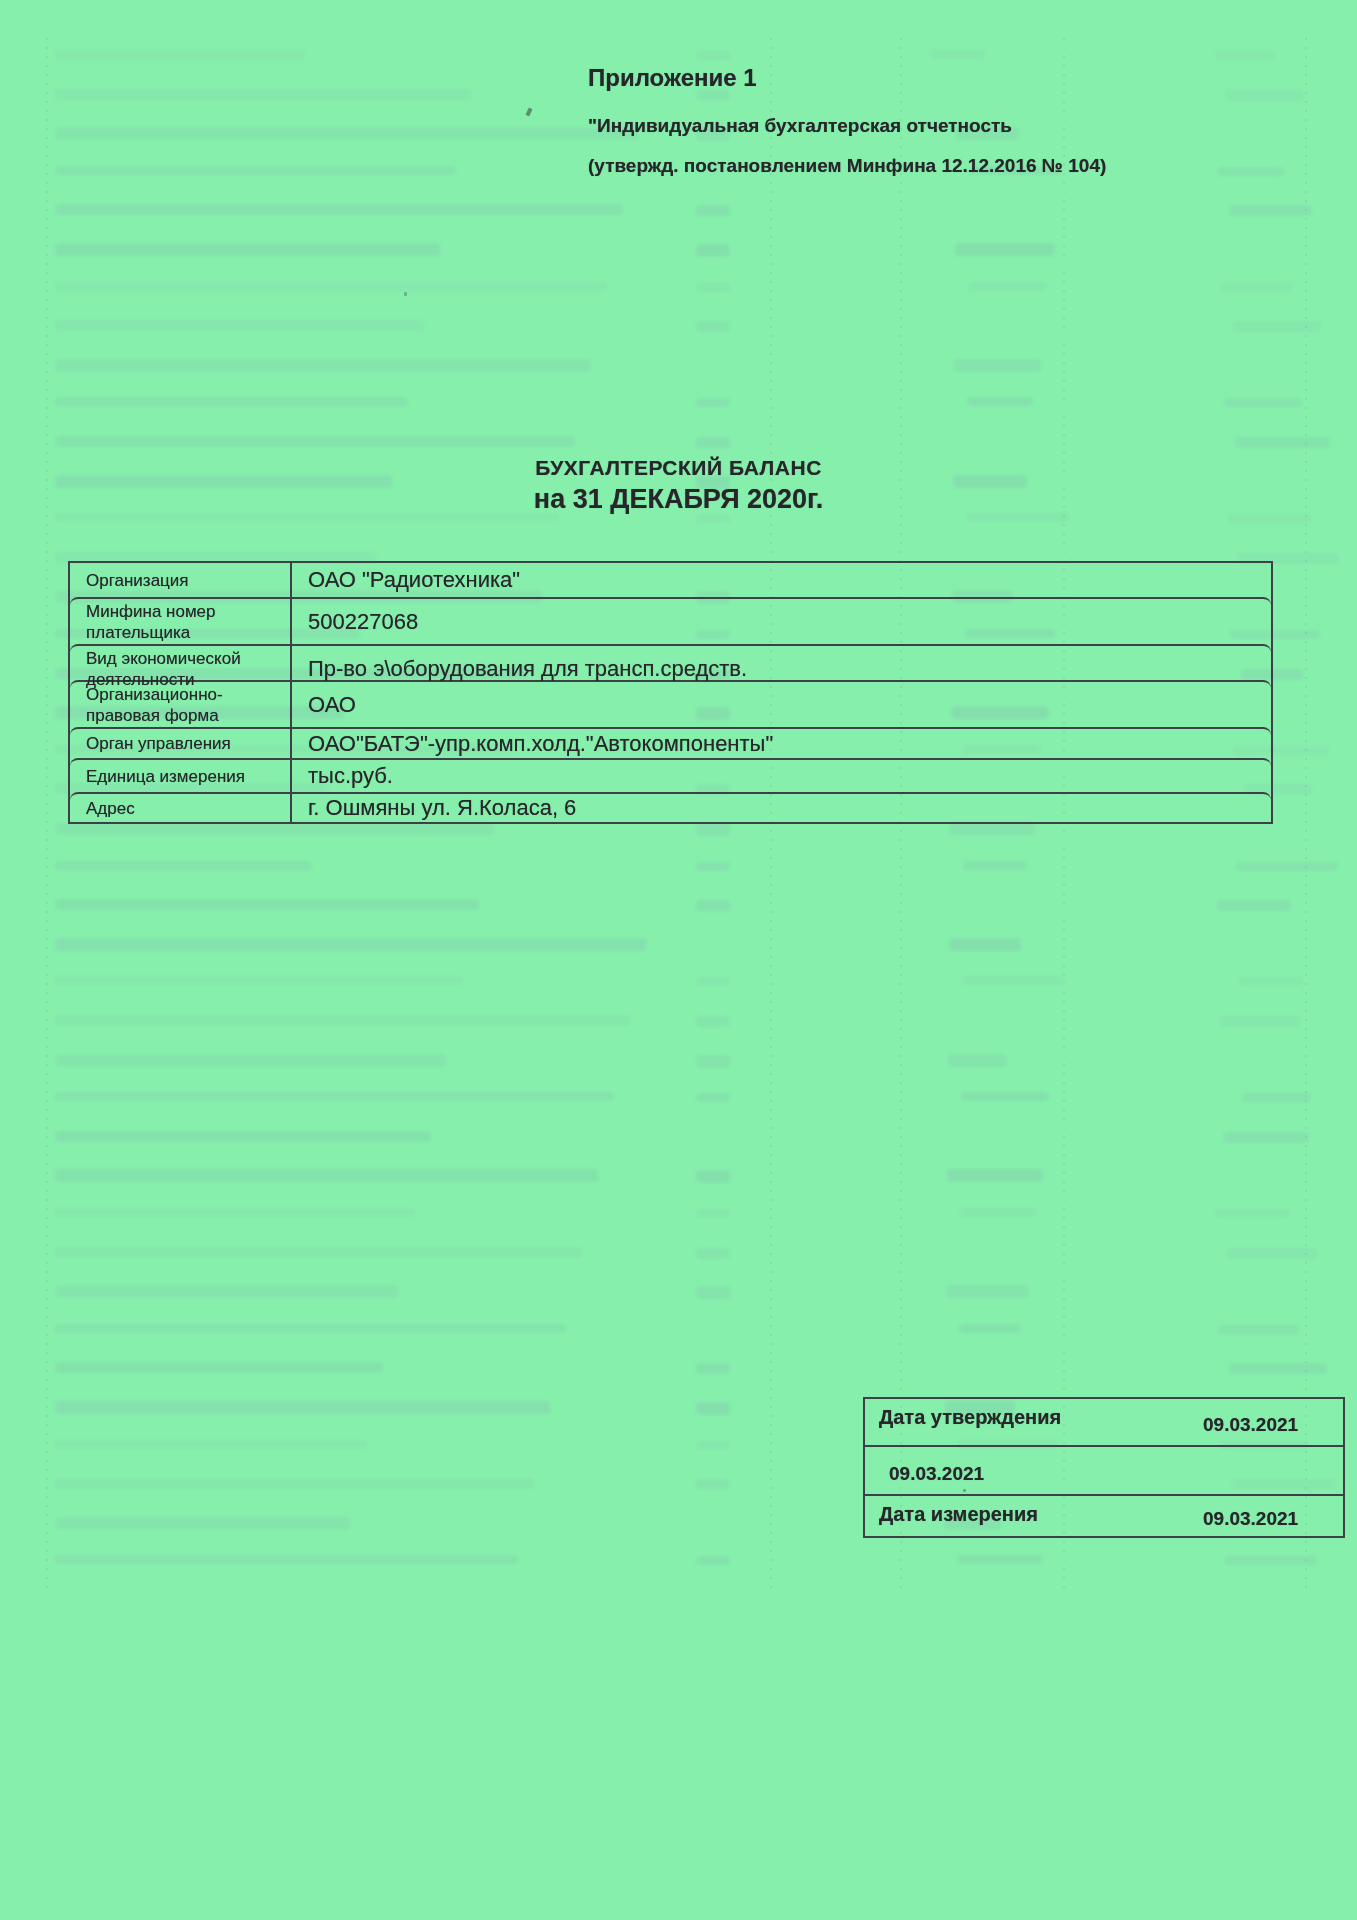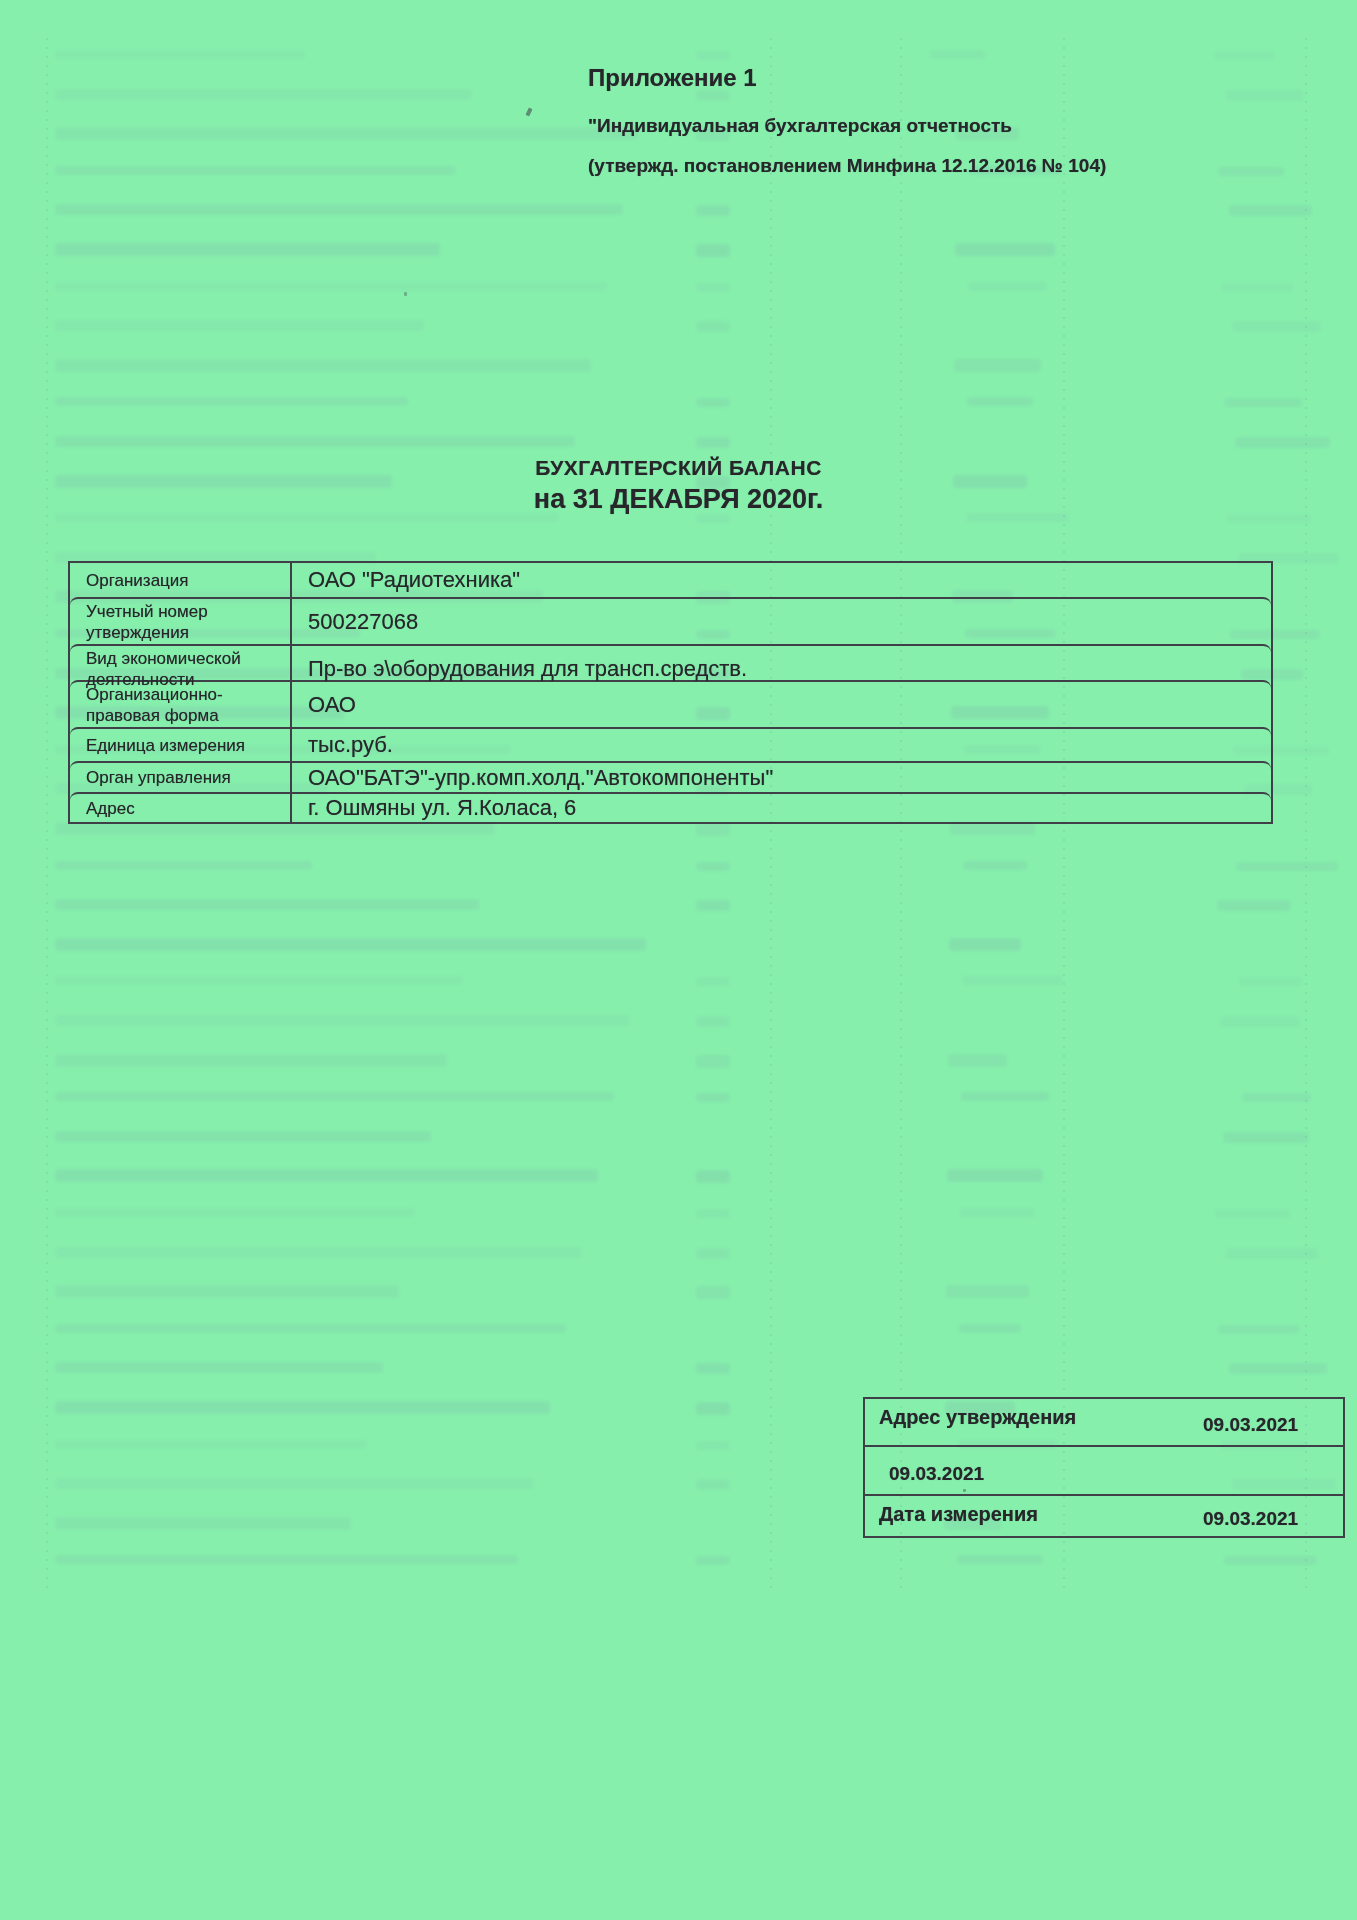--- a/index.html
+++ b/index.html
@@ -211,48 +211,48 @@
       <p class="doc-title">БУХГАЛТЕРСКИЙ БАЛАНС</p>
       <p class="doc-subtitle">на 31 ДЕКАБРЯ 2020г.</p>
     </div>
 
     <div class="org-table ink">
       <div class="org-row" style="height:34px">
         <div class="org-label">Организация</div>
         <div class="org-value">ОАО "Радиотехника"</div>
       </div>
       <div class="org-row" style="height:47px">
-        <div class="org-label">Учетный номер утверждения</div>
+        <div class="org-label">Минфина номер плательщика</div>
         <div class="org-value">500227068</div>
       </div>
       <div class="org-row" style="height:36px">
         <div class="org-label">Вид экономической деятельности</div>
         <div class="org-value">Пр-во э\оборудования для трансп.средств.</div>
       </div>
       <div class="org-row" style="height:47px">
         <div class="org-label">Организационно-правовая форма</div>
         <div class="org-value">ОАО</div>
       </div>
+      <div class="org-row" style="height:31px">
+        <div class="org-label">Орган управления</div>
+        <div class="org-value">ОАО"БАТЭ"-упр.комп.холд."Автокомпоненты"</div>
+      </div>
       <div class="org-row" style="height:34px">
         <div class="org-label">Единица измерения</div>
         <div class="org-value">тыс.руб.</div>
       </div>
-      <div class="org-row" style="height:31px">
-        <div class="org-label">Орган управления</div>
-        <div class="org-value">ОАО"БАТЭ"-упр.комп.холд."Автокомпоненты"</div>
-      </div>
       <div class="org-row" style="height:30px">
         <div class="org-label">Адрес</div>
         <div class="org-value">г. Ошмяны ул. Я.Коласа, 6</div>
       </div>
     </div>
 
     <div class="dates-table ink">
       <div class="date-row">
-        <div class="date-label">Адрес утверждения</div>
+        <div class="date-label">Дата утверждения</div>
         <div class="date-value">09.03.2021</div>
       </div>
       <div class="date-row" style="height:49px">
         <div class="date-value">09.03.2021</div>
       </div>
       <div class="date-row" style="height:42px">
         <div class="date-label">Дата измерения</div>
         <div class="date-value">09.03.2021</div>
       </div>
     </div>

